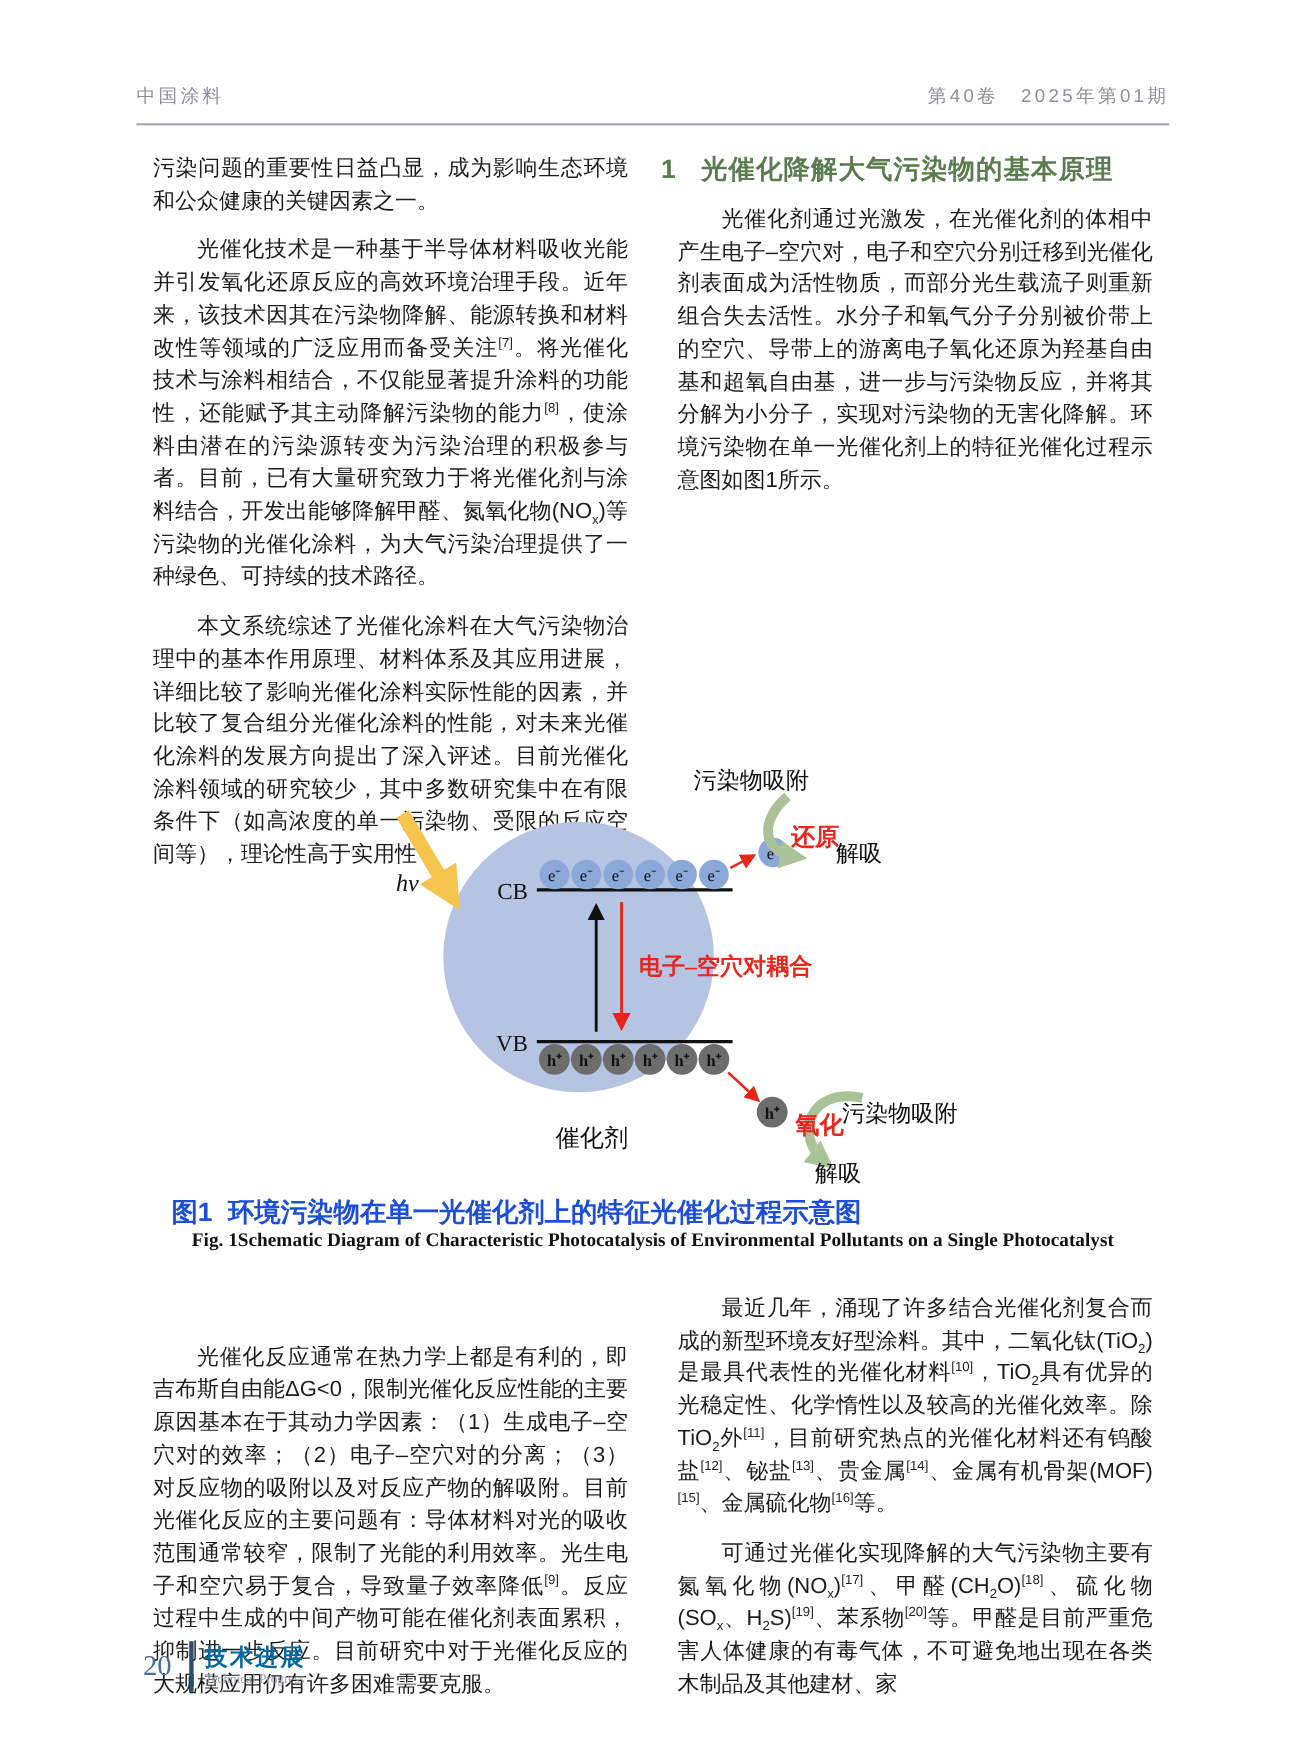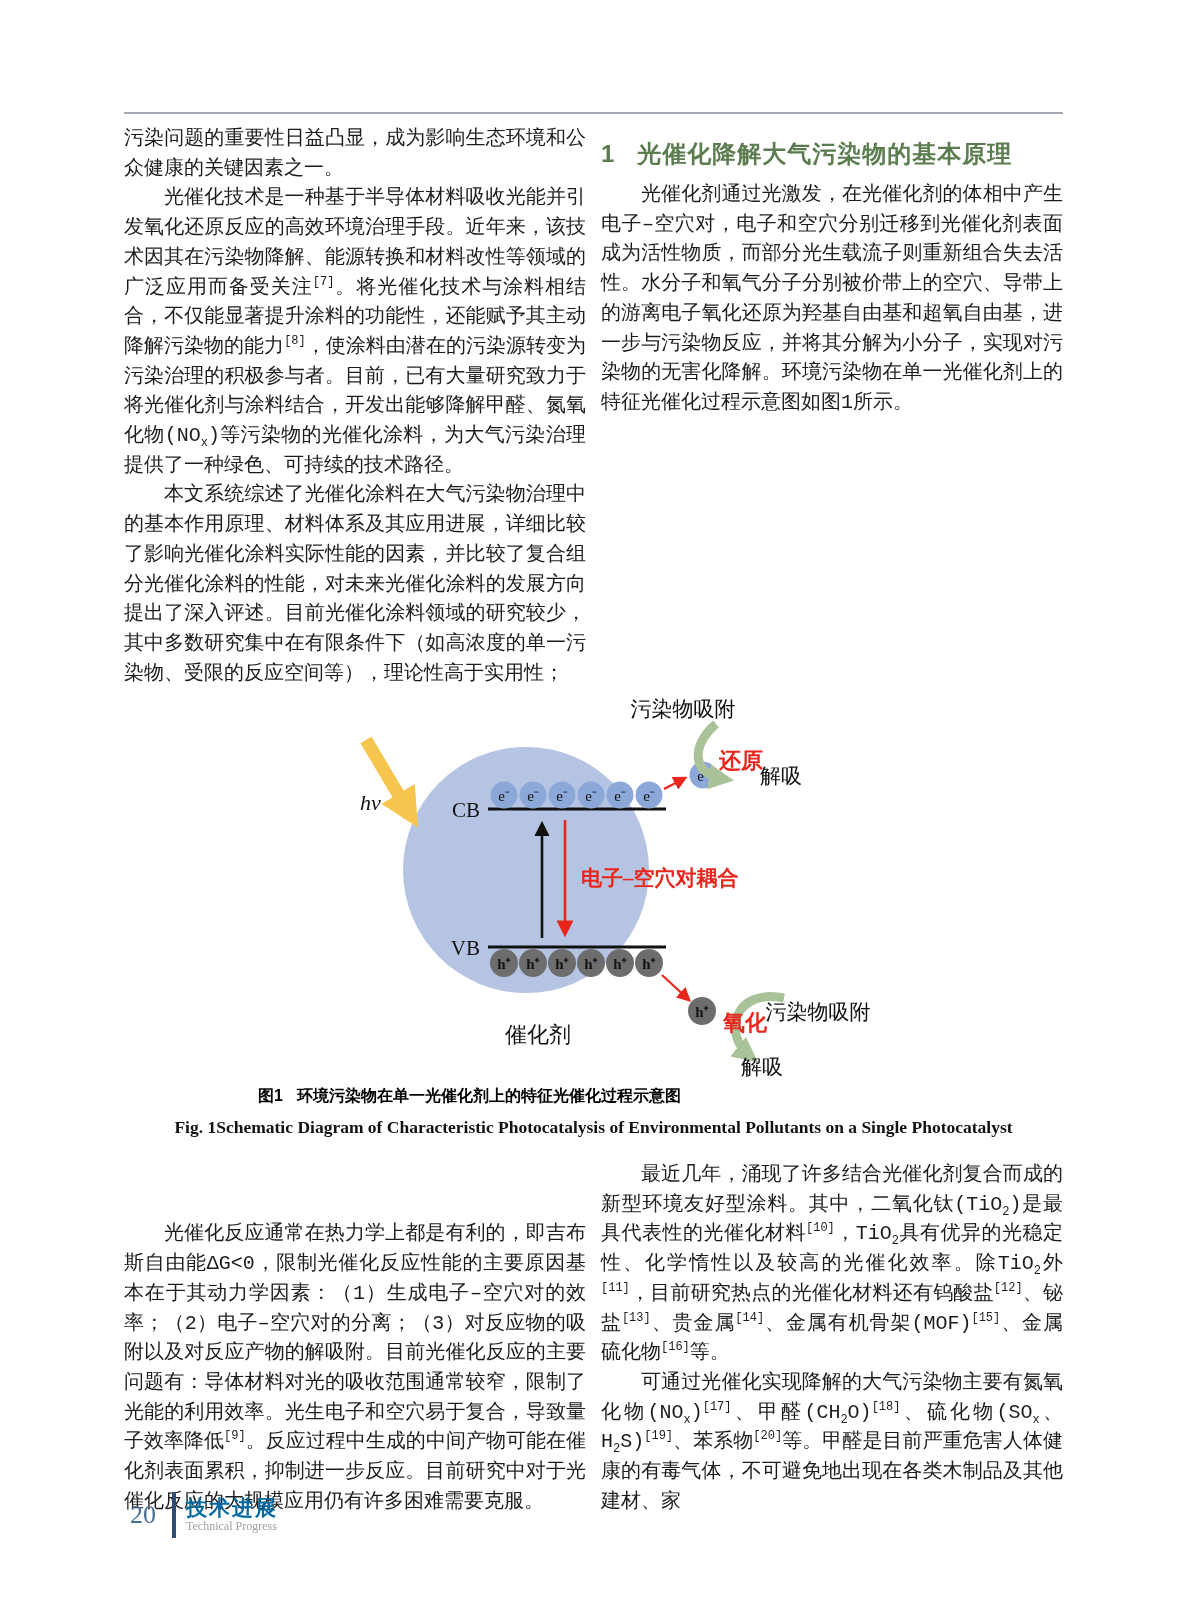--- a/index.html
+++ b/index.html
@@ -16,39 +16,39 @@
     color:var(--header_gray); letter-spacing:3px;
   }
   .header-rule { position:absolute; top:112px; left:124px; width:939px; height:2px; background:#a3a9b0; }
 
   .cols { position:absolute; left:124px; width:939px; display:flex; gap:15px; }
   .cols-top { top:124px; }
   .cols-bottom { top:1160px;align-items:flex-end; }
   .col { flex:1; min-width:0; }
 
   p.body-text {
-    margin:0; font-size:20px; line-height:29.7px; text-align:justify;
-    font-family:Liberation Mono, monospace;
+    margin:15px; font-size:20px; line-height:29.7px; text-align:justify;
+    font-family:Liberation Sans, sans-serif;
   }
   p.indent { text-indent:2em; }
   p.body-text sup { font-size:12px; line-height:0; vertical-align:super; }
   p.body-text sub { font-size:12px; line-height:0; vertical-align:sub; }
 
   .section-heading {
     margin:14px 0 10px 0; display:flex; gap:22px; align-items:baseline;
     font-family:"Liberation Sans", sans-serif; font-weight:bold;
     font-size:24px; color:var(--heading_green); letter-spacing:1px;
   }
 
   .figure-wrap { position:absolute; top:682px; left:292px; width:600px; height:402px; }
   .figure-wrap svg { display:block; }
 
   .caption-zh {
     position:absolute; top:1086px; left:0; width:939px; text-align:center;
-    font-family:"Liberation Sans", sans-serif; font-weight:bold; font-size:16px; color:#000000;
+    font-family:"Liberation Sans", sans-serif; font-weight:bold; font-size:24px; color:#1d4ed8;
   }
   .caption-zh .cap-label { margin-right:14px; }
   .caption-en {
     position:absolute; top:1117px; left:0; width:1187px; text-align:center;
     font-family:"Liberation Serif", serif; font-weight:bold; font-size:17.5px; color:#111;
   }
   .caption-en .cap-label { }
 
   .footer { position:absolute; left:130px; top:1492px; display:flex; align-items:center; }
   .page-num { font-size:26px; color:var(--page_blue); width:36px; text-align:left; }
@@ -57,20 +57,24 @@
   .footer-zh { font-family:"Liberation Sans", sans-serif; font-weight:bold; font-size:21px; color:#0369a1; letter-spacing:2px; }
   .footer-en { font-family:"Liberation Serif", serif; font-size:12px; color:#9aa1a8; }
 
   svg text { font-family:"Liberation Serif", serif; fill:#111; }
 </style>
 </head>
 <body>
 
 <div class="page">
 
+  <div class="header">
+    <span>中国涂料</span>
+    <span>第40卷　2025年第01期</span>
+  </div>
   <div class="header-rule"></div>
 
   <div class="cols cols-top">
     <div class="col">
       <p class="body-text">污染问题的重要性日益凸显，成为影响生态环境和公众健康的关键因素之一。</p>
       <p class="body-text indent">光催化技术是一种基于半导体材料吸收光能并引发氧化还原反应的高效环境治理手段。近年来，该技术因其在污染物降解、能源转换和材料改性等领域的广泛应用而备受关注<sup>[7]</sup>。将光催化技术与涂料相结合，不仅能显著提升涂料的功能性，还能赋予其主动降解污染物的能力<sup>[8]</sup>，使涂料由潜在的污染源转变为污染治理的积极参与者。目前，已有大量研究致力于将光催化剂与涂料结合，开发出能够降解甲醛、氮氧化物(NO<sub>x</sub>)等污染物的光催化涂料，为大气污染治理提供了一种绿色、可持续的技术路径。</p>
       <p class="body-text indent">本文系统综述了光催化涂料在大气污染物治理中的基本作用原理、材料体系及其应用进展，详细比较了影响光催化涂料实际性能的因素，并比较了复合组分光催化涂料的性能，对未来光催化涂料的发展方向提出了深入评述。目前光催化涂料领域的研究较少，其中多数研究集中在有限条件下（如高浓度的单一污染物、受限的反应空间等），理论性高于实用性；</p>
     </div>
     <div class="col">
       <div class="section-heading">

